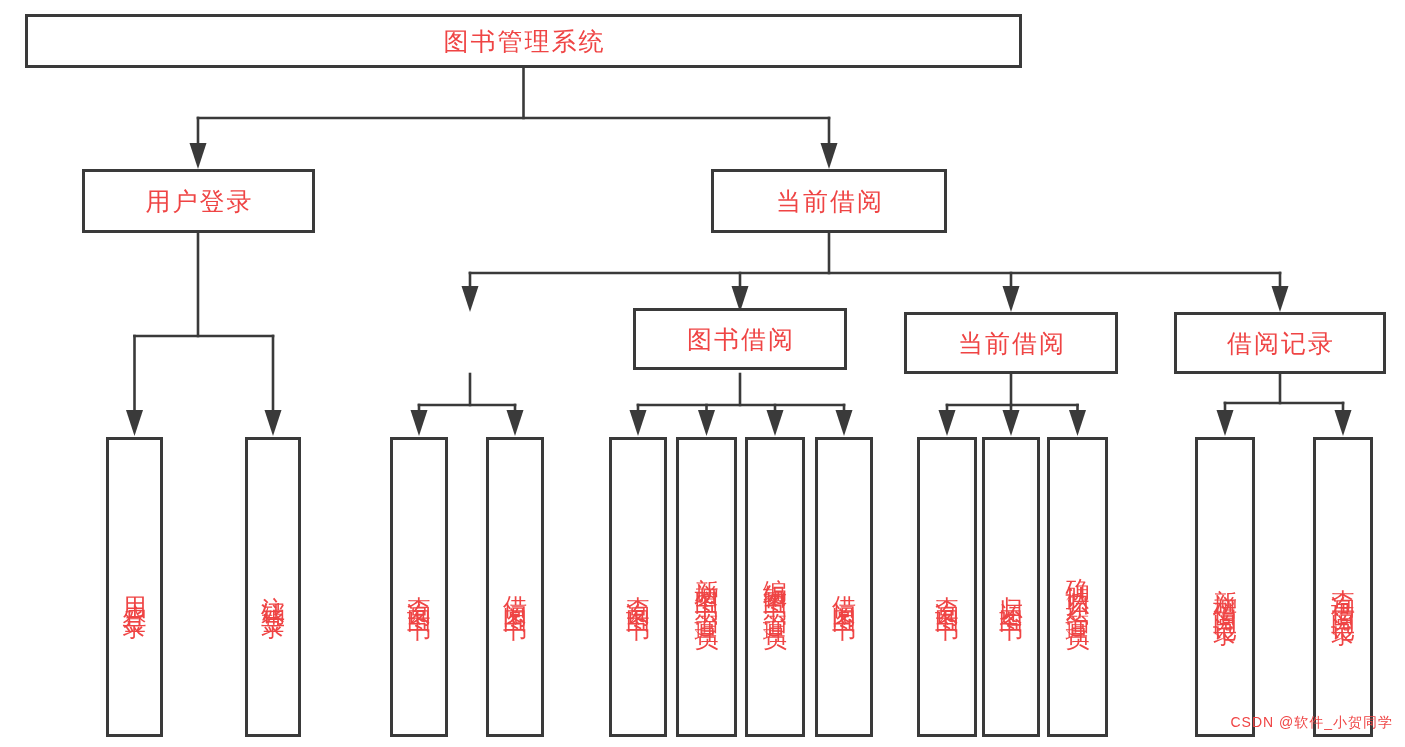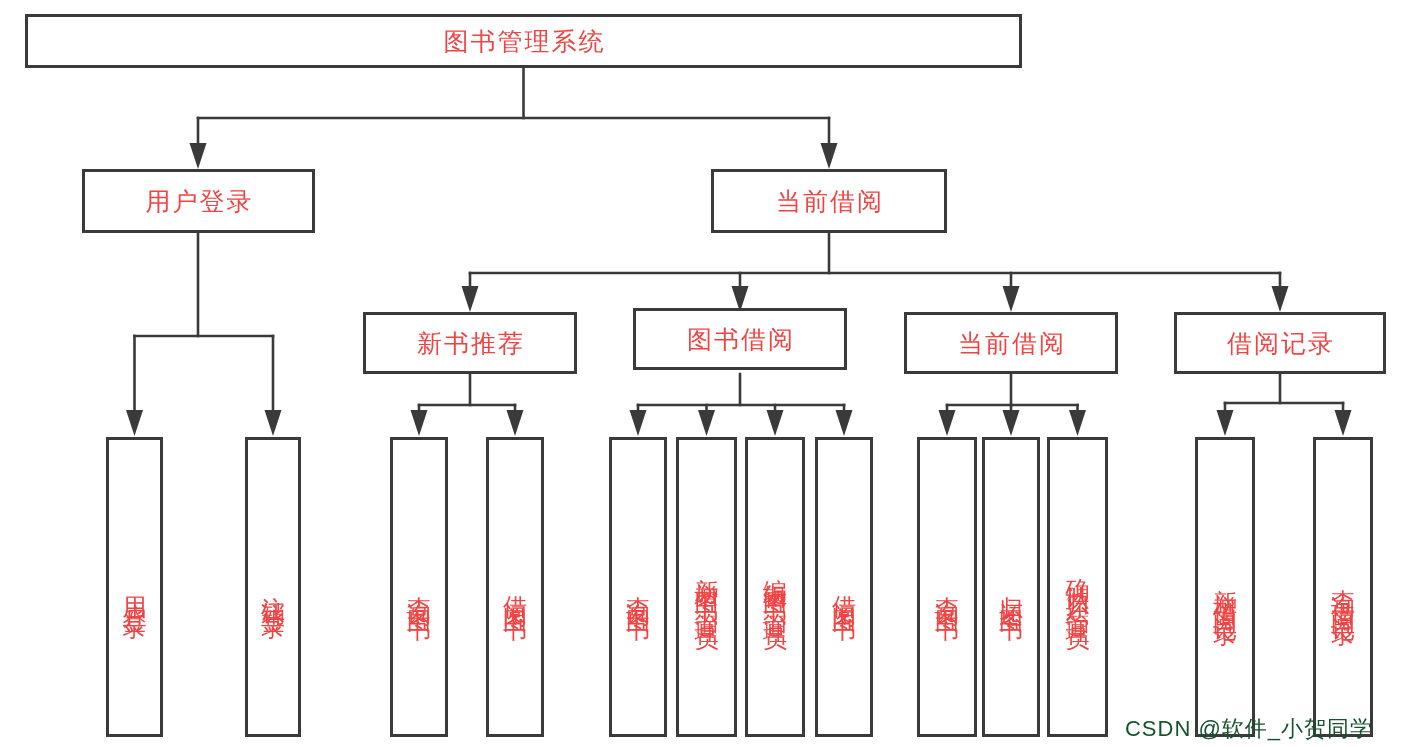--- a/index.html
+++ b/index.html
@@ -12,22 +12,22 @@
     position:absolute;z-index:2;box-sizing:border-box;
     border:3px solid #3a3a3a;background:#ffffff;color:#ef4444;
     display:flex;align-items:center;justify-content:center;
   }
   .hnode span{font-size:25px;letter-spacing:2px;text-indent:2px;white-space:nowrap;}
   .vnode span{
     writing-mode:vertical-rl;text-orientation:mixed;
     font-size:24px;letter-spacing:7px;margin-bottom:-7px;white-space:nowrap;
   }
   .watermark{
-    position:absolute;z-index:3;right:32px;top:714px;
-    font-size:22px;letter-spacing:1px;color:#14532d;white-space:nowrap;
+    position:absolute;z-index:3;right:12px;top:714px;
+    font-size:14px;letter-spacing:1px;color:#ef4444;white-space:nowrap;
   }
 </style>
 </head>
 <body>
 
 <div class="stage">
 
   <svg class="wires" width="1405" height="747" viewBox="0 0 1405 747">
       <line x1="523.5" y1="68" x2="523.5" y2="118" stroke="#3a3a3a" stroke-width="2.6" stroke-linecap="square"></line>
       <line x1="198" y1="233" x2="198" y2="336" stroke="#3a3a3a" stroke-width="2.6" stroke-linecap="square"></line>
@@ -87,23 +87,20 @@
     <span>图书管理系统</span>
   </div>
 
   <div class="node hnode" style="left:82px;top:169px;width:233px;height:64px">
     <span>用户登录</span>
   </div>
   <div class="node hnode" style="left:711px;top:169px;width:236px;height:64px">
     <span>当前借阅</span>
   </div>
 
-  <div class="node hnode" style="left:363px;top:312px;width:214px;height:62px">
-    <span>新书推荐</span>
-  </div>
   <div class="node hnode" style="left:633px;top:308px;width:214px;height:62px">
     <span>图书借阅</span>
   </div>
   <div class="node hnode" style="left:1174px;top:312px;width:212px;height:62px">
     <span>借阅记录</span>
   </div>
   <div class="node hnode" style="left:904px;top:312px;width:214px;height:62px">
     <span>当前借阅</span>
   </div>
 

